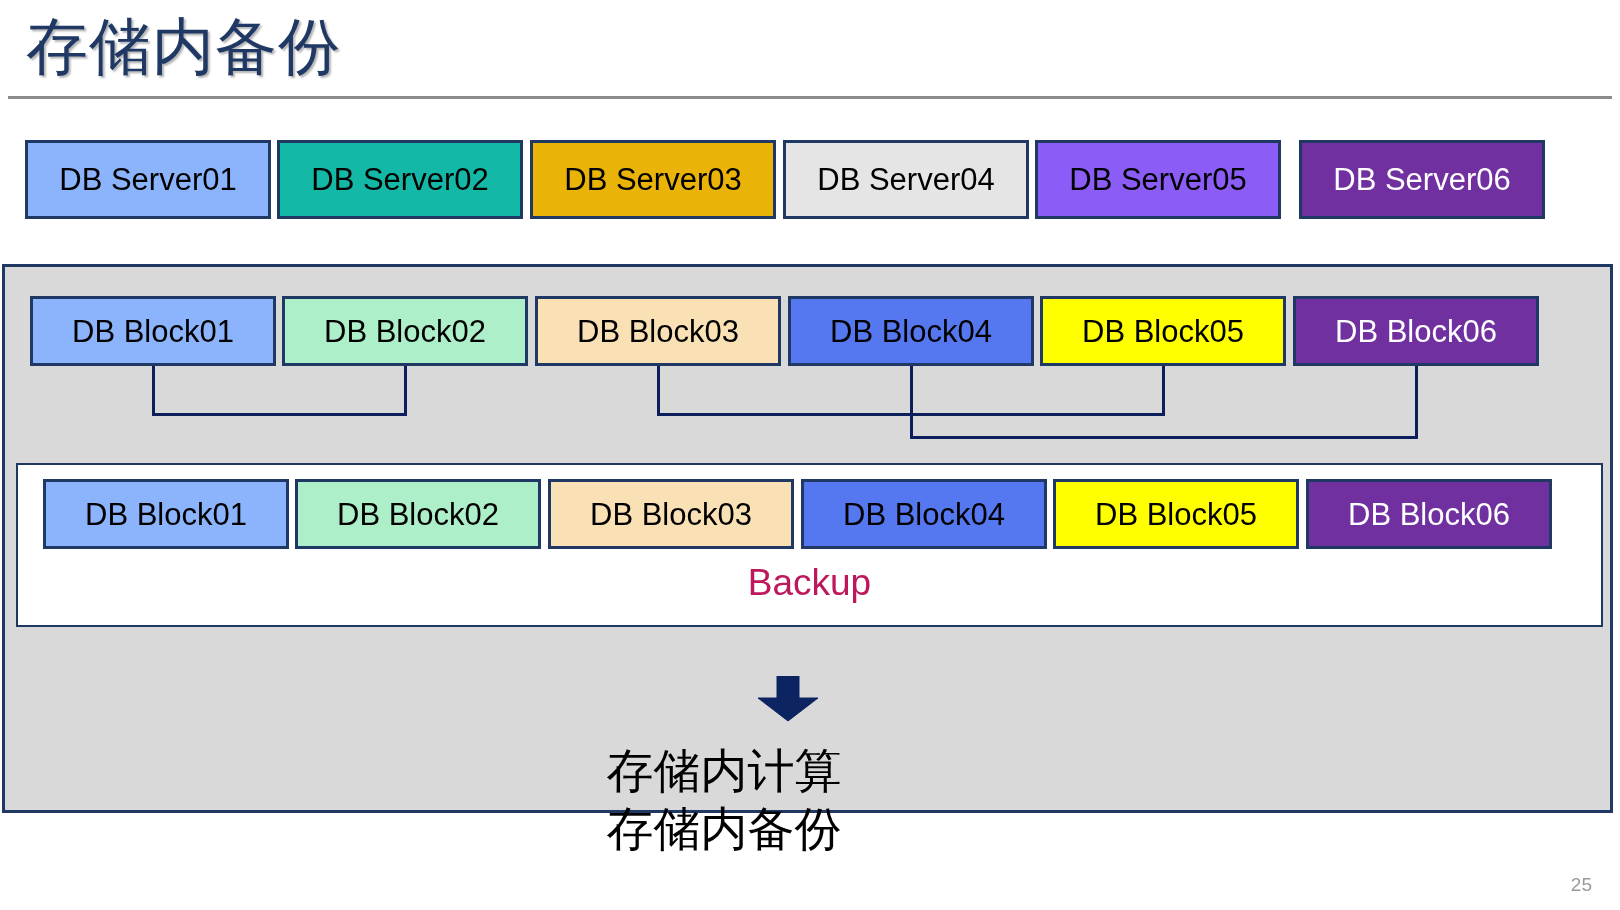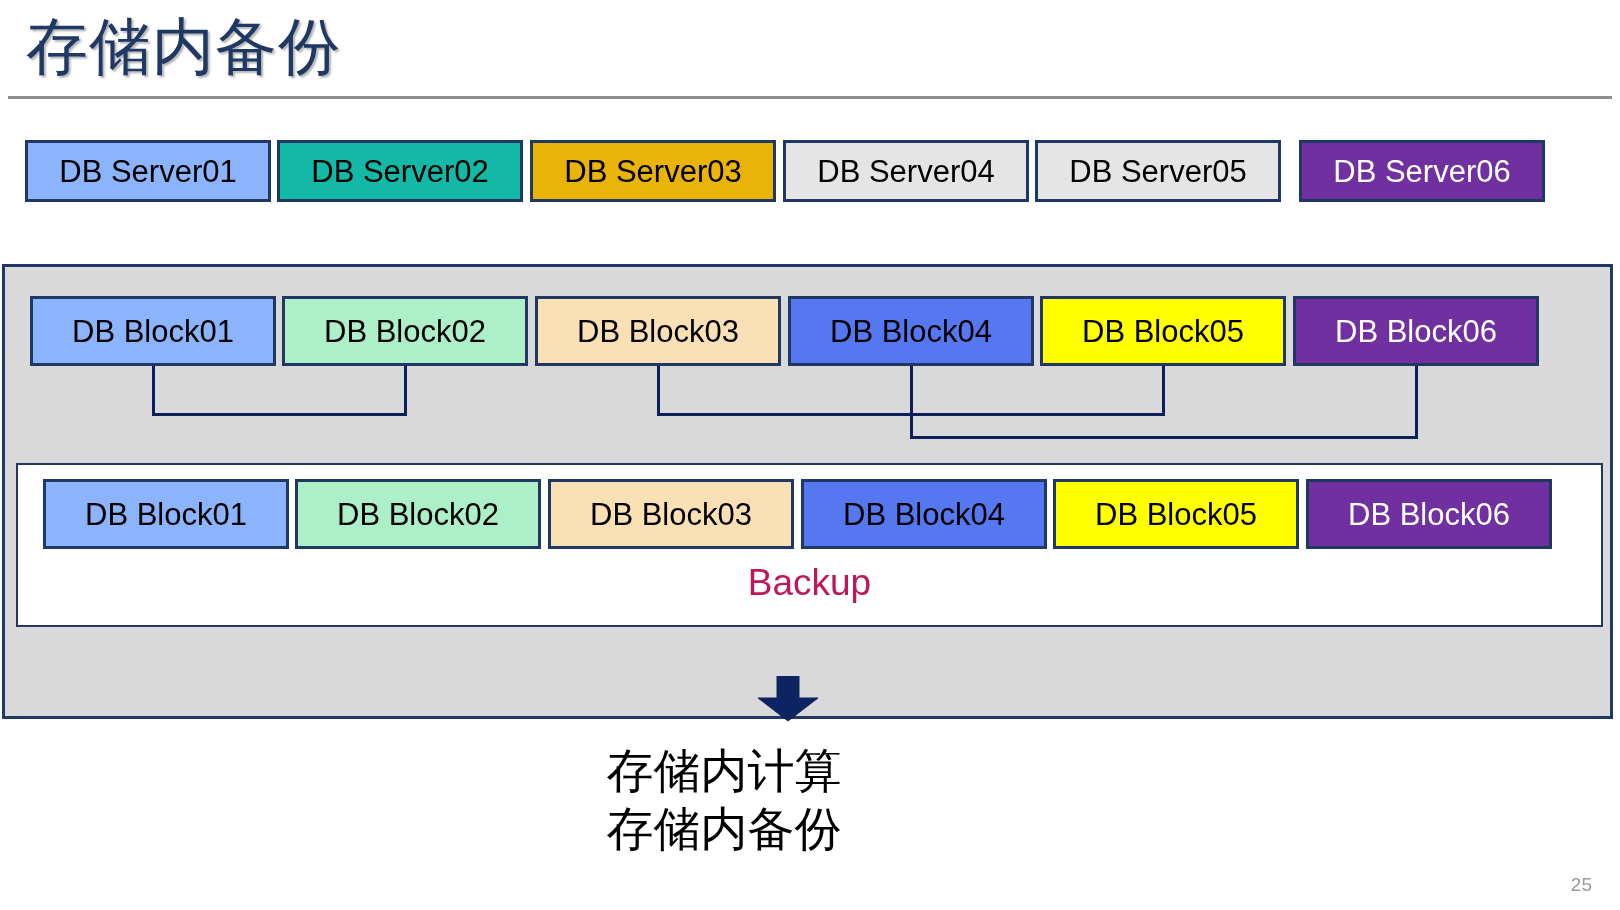--- a/index.html
+++ b/index.html
@@ -46,29 +46,29 @@
     display: flex;
     align-items: center;
     justify-content: center;
     font-size: 31px;
     line-height: 1;
     white-space: nowrap;
   }
 
   
   #server-row { position: absolute; left: 0; top: 140px; width: 1620px; height: 72px; }
-  #server-row .cbox { top: 0; height: 62px; }
+  #server-row .cbox { top: 0; height: 79px; }
 
   
   #storage-container {
     position: absolute;
     left: 2px;
     top: 264px;
     width: 1611px;
-    height: 455px;
+    height: 549px;
     box-sizing: border-box;
     border: 3px solid #1F3864;
     background: #D9D9D9;
   }
 
   
   #block-row-top { position: absolute; left: 0; top: 29px; width: 100%; height: 70px; }
   #block-row-top .cbox { top: 0; height: 70px; }
 
   
@@ -155,21 +155,21 @@
     </div>
     <div class="cbox" style="left: 277px; width: 246px; background: #14b8a6; color: rgb(0, 0, 0); border-color: rgb(31, 56, 100);">
       <span>DB Server02</span>
     </div>
     <div class="cbox" style="left: 530px; width: 246px; background: #eab308; color: rgb(0, 0, 0); border-color: rgb(31, 56, 100);">
       <span>DB Server03</span>
     </div>
     <div class="cbox" style="left: 783px; width: 246px; background: #e5e5e5; color: rgb(0, 0, 0); border-color: rgb(31, 56, 100);">
       <span>DB Server04</span>
     </div>
-    <div class="cbox" style="left: 1035px; width: 246px; background: #e5e5e5; color: rgb(0, 0, 0); border-color: rgb(31, 56, 100); justify-content: center;">
+    <div class="cbox" style="left: 1035px; width: 246px; background: #8b5cf6; color: rgb(0, 0, 0); border-color: rgb(31, 56, 100); justify-content: center;">
       <span>DB Server05</span>
     </div>
     <div class="cbox" style="left: 1288px; width: 246px; background: rgb(112, 48, 160); color: rgb(255, 255, 255); border-color: rgb(31, 56, 100); margin-left: 11px;">
       <span>DB Server06</span>
     </div>
   </div>
 
 <div id="storage-container">
 
   <div id="block-row-top">

